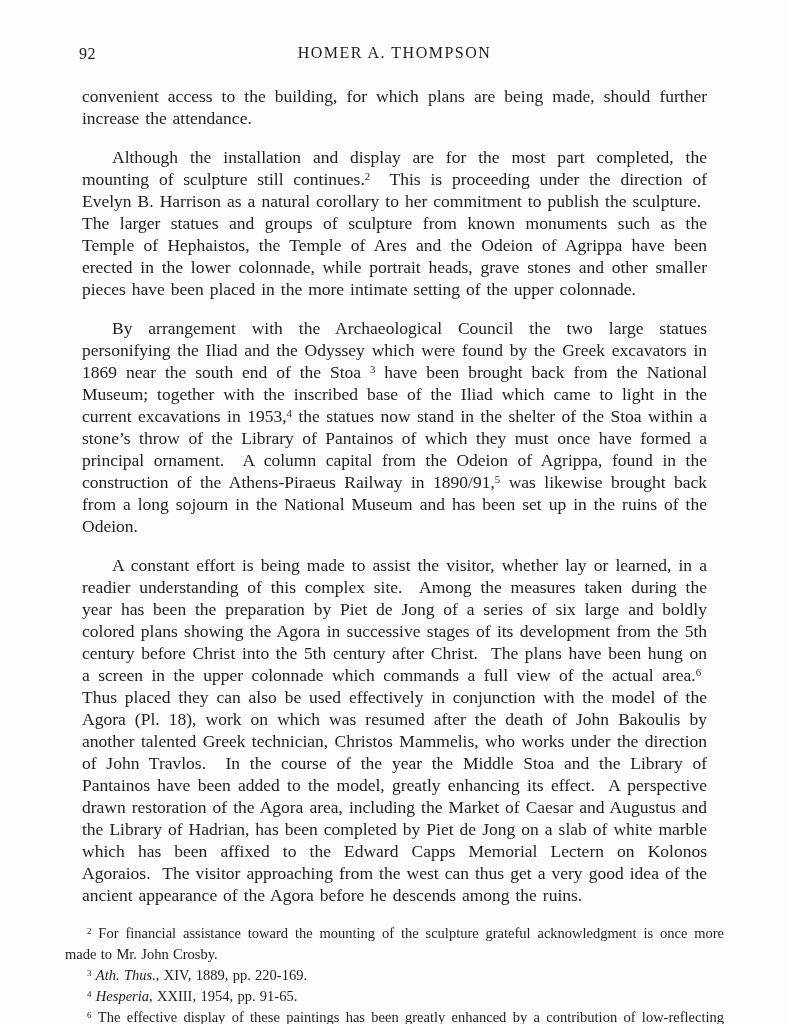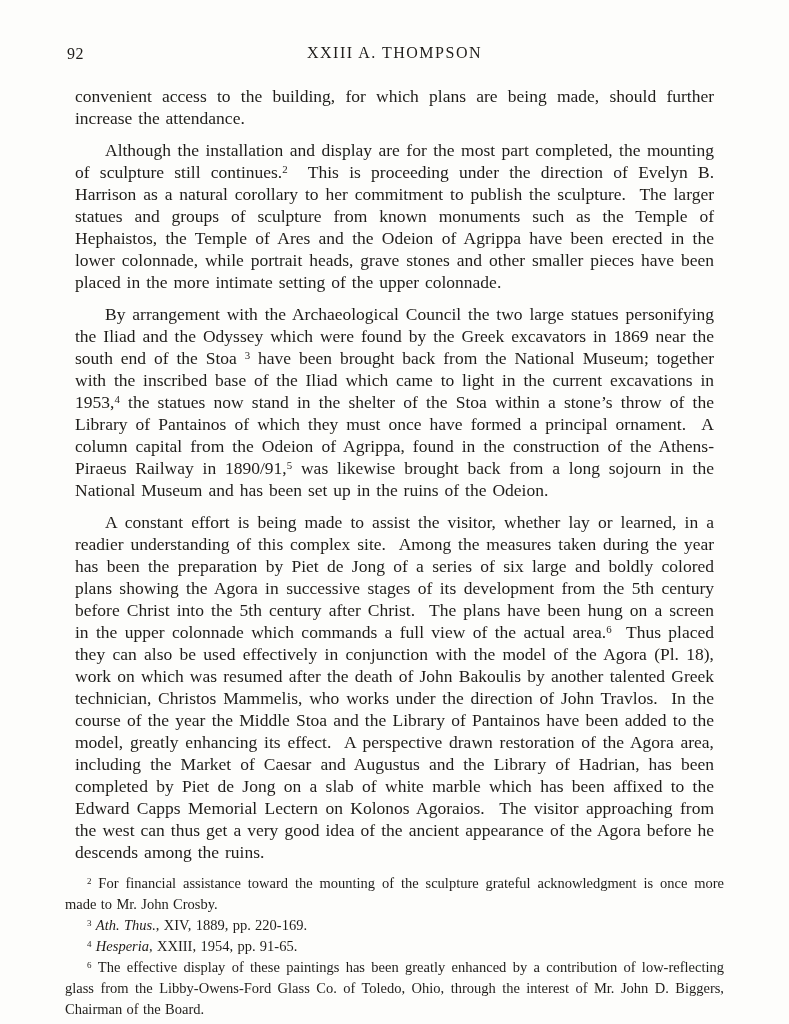--- a/index.html
+++ b/index.html
@@ -18,39 +18,39 @@
     padding: 44px 65px 0 65px;
     overflow: hidden;
   }
   .running-head {
     position: relative;
     height: 22px;
     font-size: 16px;
   }
   .pagenum {
     position: absolute;
-    left: 2px;
+    left: 14px;
     top: 1px;
     letter-spacing: 0.5px;
   }
   .head-title {
     display: block;
     text-align: center;
     letter-spacing: 1.5px;
     white-space: nowrap;
   }
   .body-text {
     margin-top: 19px;
     font-size: 17.5px;
     line-height: 22px;
     text-align: justify;
     word-spacing: 0.09em;
   }
   .para {
-    margin: 10px;
+    margin: 17px;
     text-indent: 30px;
   }
   .para.no-indent {
     text-indent: 0;
   }
   sup {
     font-size: 0.62em;
     line-height: 0;
     vertical-align: baseline;
     position: relative;
@@ -69,21 +69,21 @@
   }
   i { font-style: italic; }
 </style>
 </head>
 <body>
 
 <div class="page">
 
   <header class="running-head">
     <span class="pagenum">92</span>
-    <span class="head-title">XXIII A. THOMPSON</span>
+    <span class="head-title">HOMER A. THOMPSON</span>
   </header>
 
   <main class="body-text">
     <p class="para no-indent"><span>convenient access to the building, for which plans are being made, should further increase the attendance.</span></p>
     <p class="para"><span>Although the installation and display are for the most part completed, the mounting of sculpture still continues.</span><sup>2</sup><span>&nbsp; This is proceeding under the direction of Evelyn B. Harrison as a natural corollary to her commitment to publish the sculpture.&nbsp; The larger statues and groups of sculpture from known monuments such as the Temple of Hephaistos, the Temple of Ares and the Odeion of Agrippa have been erected in the lower colonnade, while portrait heads, grave stones and other smaller pieces have been placed in the more intimate setting of the upper colonnade.</span></p>
     <p class="para"><span>By arrangement with the Archaeological Council the two large statues personifying the Iliad and the Odyssey which were found by the Greek excavators in 1869 near the south end of the Stoa&nbsp;</span><sup>3</sup><span> have been brought back from the National Museum; together with the inscribed base of the Iliad which came to light in the current excavations in 1953,</span><sup>4</sup><span> the statues now stand in the shelter of the Stoa within a stone’s throw of the Library of Pantainos of which they must once have formed a principal ornament.&nbsp; A column capital from the Odeion of Agrippa, found in the construction of the Athens-Piraeus Railway in 1890/91,</span><sup>5</sup><span> was likewise brought back from a long sojourn in the National Museum and has been set up in the ruins of the Odeion.</span></p>
     <p class="para"><span>A constant effort is being made to assist the visitor, whether lay or learned, in a readier understanding of this complex site.&nbsp; Among the measures taken during the year has been the preparation by Piet de Jong of a series of six large and boldly colored plans showing the Agora in successive stages of its development from the 5th century before Christ into the 5th century after Christ.&nbsp; The plans have been hung on a screen in the upper colonnade which commands a full view of the actual area.</span><sup>6</sup><span>&nbsp; Thus placed they can also be used effectively in conjunction with the model of the Agora (Pl. 18), work on which was resumed after the death of John Bakoulis by another talented Greek technician, Christos Mammelis, who works under the direction of John Travlos.&nbsp; In the course of the year the Middle Stoa and the Library of Pantainos have been added to the model, greatly enhancing its effect.&nbsp; A perspective drawn restoration of the Agora area, including the Market of Caesar and Augustus and the Library of Hadrian, has been completed by Piet de Jong on a slab of white marble which has been affixed to the Edward Capps Memorial Lectern on Kolonos Agoraios.&nbsp; The visitor approaching from the west can thus get a very good idea of the ancient appearance of the Agora before he descends among the ruins.</span></p>
   </main>
 
   <section class="footnotes">

